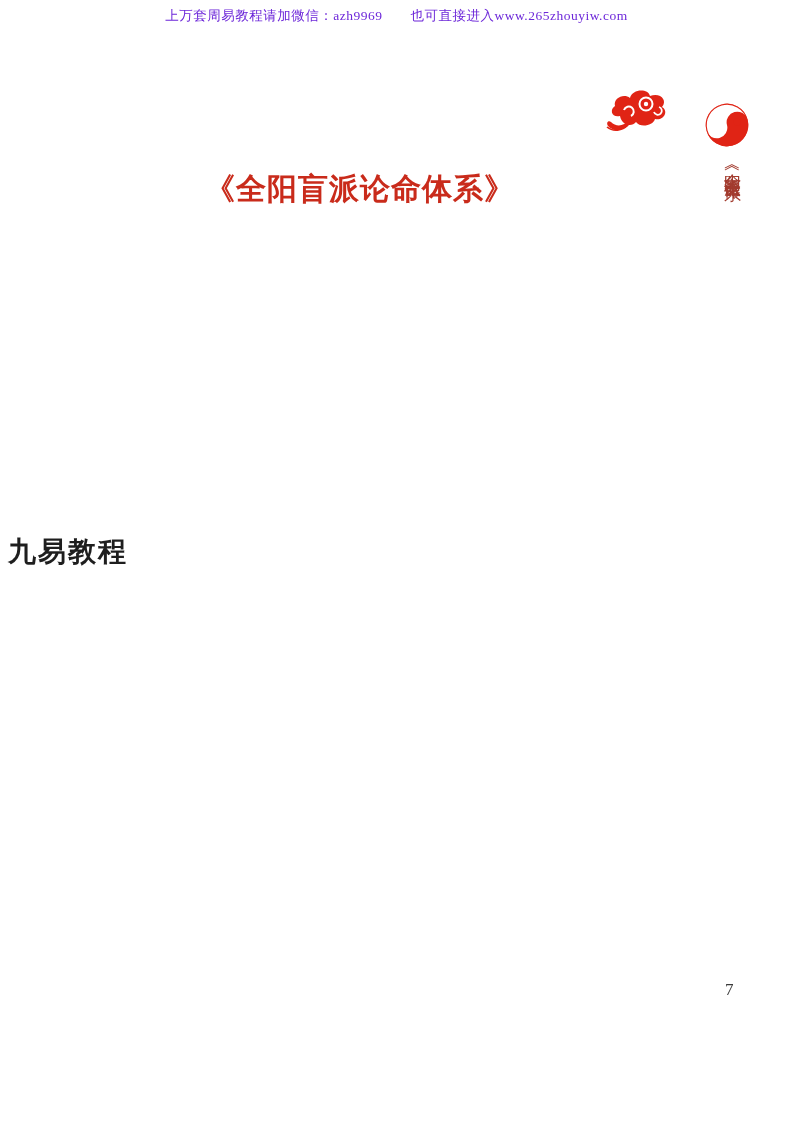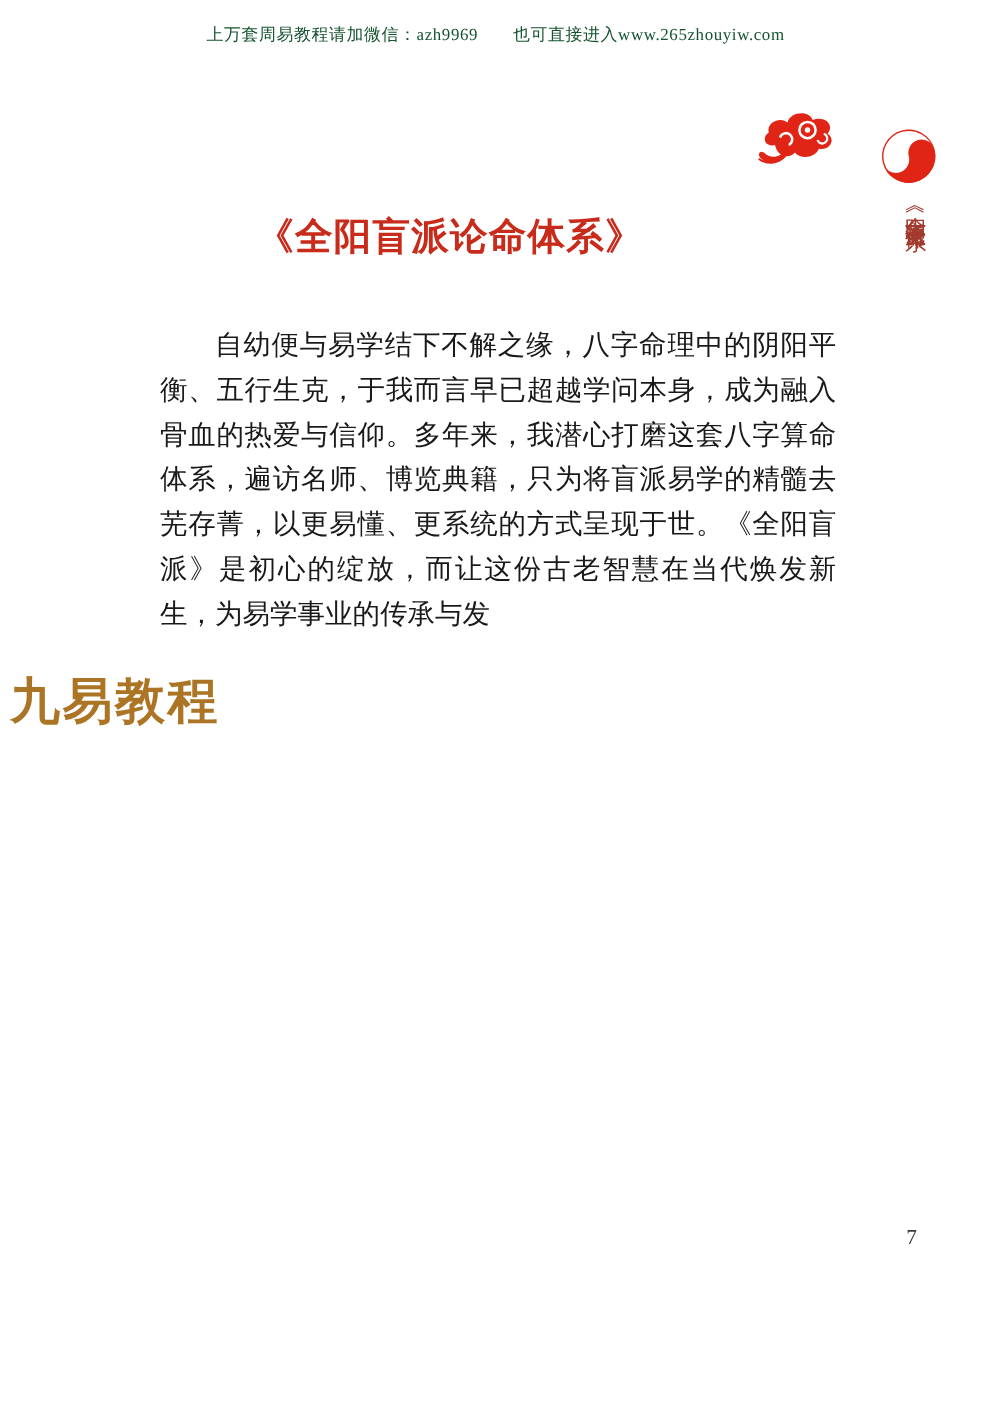--- a/index.html
+++ b/index.html
@@ -2,42 +2,42 @@
 <html><head>
 <meta charset="utf-8">
 <style>
   html,body{margin:0;padding:0;}
   body{
     width:793px;height:1121px;position:relative;background:#ffffff;overflow:hidden;
     font-family:"Liberation Serif","DejaVu Serif",serif;
   }
   .header-note{
     position:absolute;top:7px;left:0;width:100%;text-align:center;
-    font-size:13.5px;color:#14532d;letter-spacing:0.5px;margin-top:12px;
+    font-size:13.5px;color:#6d28d9;letter-spacing:0.5px;
   }
   .cloud-icon{position:absolute;left:606px;top:86px;width:64px;height:52px;}
   .taiji-icon{position:absolute;left:704px;top:102px;width:46px;height:46px;}
   .page-title{
     position:absolute;top:169px;left:0;width:720px;text-align:center;
     font-size:30px;font-weight:bold;color:#c92b1b;letter-spacing:1px;
   }
   .side-title{
     position:absolute;top:159px;left:721px;
     writing-mode:vertical-rl;text-orientation:upright;
     font-size:17px;letter-spacing:1.5px;color:#a23b2e;
   }
   .body-text{
     position:absolute;left:128px;top:258px;width:541px;
     font-size:22px;line-height:35.8px;color:#191919;text-align:justify;
   }
   .body-text p{margin:0;text-indent:2em;}
   .watermark{
     position:absolute;left:8px;top:533px;z-index:5;
     font-family:"Liberation Sans","DejaVu Sans",sans-serif;
-    font-size:40px;font-weight:bold;color:#a16207;opacity:0.88;
+    font-size:28px;font-weight:bold;color:#000000;opacity:0.88;
     letter-spacing:2px;white-space:nowrap;
   }
   .page-number{
     position:absolute;left:725px;top:980px;font-size:17px;color:#3a3a3a;
   }
 </style>
 </head>
 <body>
 
 <div class="header-note">上万套周易教程请加微信：azh9969　　也可直接进入www.265zhouyiw.com</div>
@@ -60,18 +60,17 @@
     <circle cx="25" cy="36.5" r="4" fill="#e02415"></circle>
     <circle cx="25" cy="13.5" r="4" fill="#ffffff"></circle>
   </g>
 </svg>
 
 <div class="page-title">《全阳盲派论命体系》</div>
 
 <div class="side-title">《全阳盲派论命体系》</div>
 
 <div class="body-text">
-  <p>自幼便与易学结下不解之缘，八字命理中的阴阳平衡、五行生克，于我而言早已超越学问本身，成为融入骨血的热爱与信仰。多年来，我潜心打磨这套八字算命体系，遍访名师、博览典籍，只为将盲派易学的精髓去芜存菁，以更易懂、更系统的方式呈现于世。《全阳盲派》是初心的绽放，而让这份古老智慧在当代焕发新生，为易学事业的传承与发</p>
 </div>
 
 <div class="watermark">九易教程</div>
 
 <div class="page-number">7</div>
 
 </body></html>

